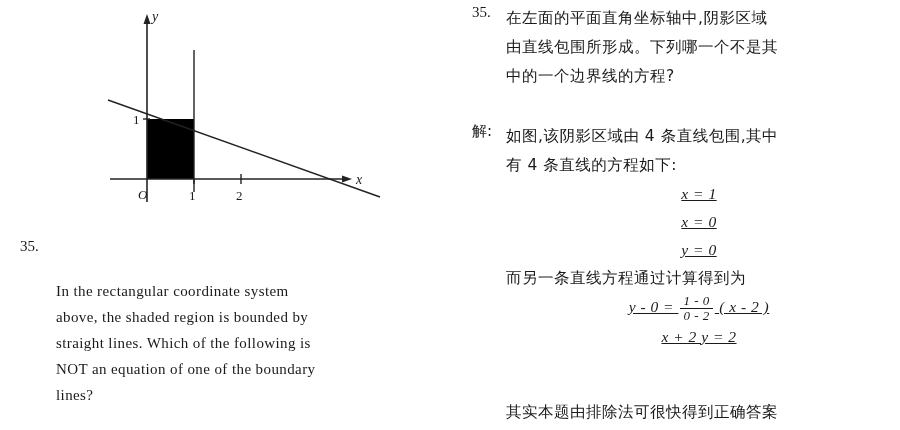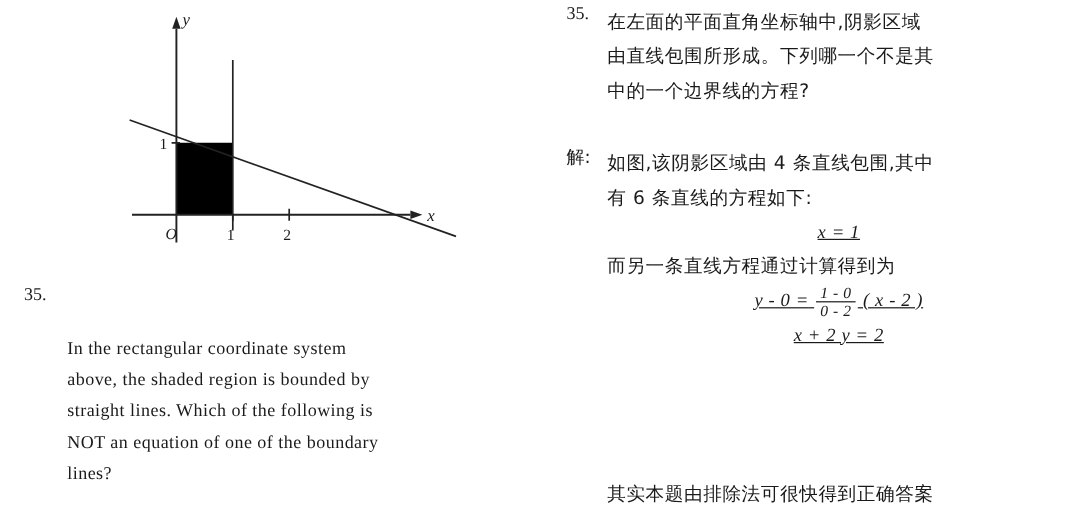--- a/index.html
+++ b/index.html
@@ -137,23 +137,25 @@
         <div class="ln">在左面的平面直角坐标轴中,阴影区域</div>
         <div class="ln">由直线包围所形成。下列哪一个不是其</div>
         <div class="ln">中的一个边界线的方程?</div>
       </div>
     </div>
 
     <div class="blk" id="sol-zh">
       <div class="lab zh">解:</div>
       <div class="body">
         <div class="ln zh">如图,该阴影区域由 4 条直线包围,其中</div>
-        <div class="ln zh">有 6 条直线的方程如下:</div>
+        <div class="ln zh">有 4 条直线的方程如下:</div>
 
         <div class="mathline">x = 1</div>
+        <div class="mathline">x = 0</div>
+        <div class="mathline">y = 0</div>
 
         <div class="ln zh">而另一条直线方程通过计算得到为</div>
 
         <div class="mathline">
           <span>y - 0 =</span>
           <span class="frac">
             <span class="top">1 - 0</span>
             <span class="bar"></span>
             <span class="bot">0 - 2</span>
           </span>

